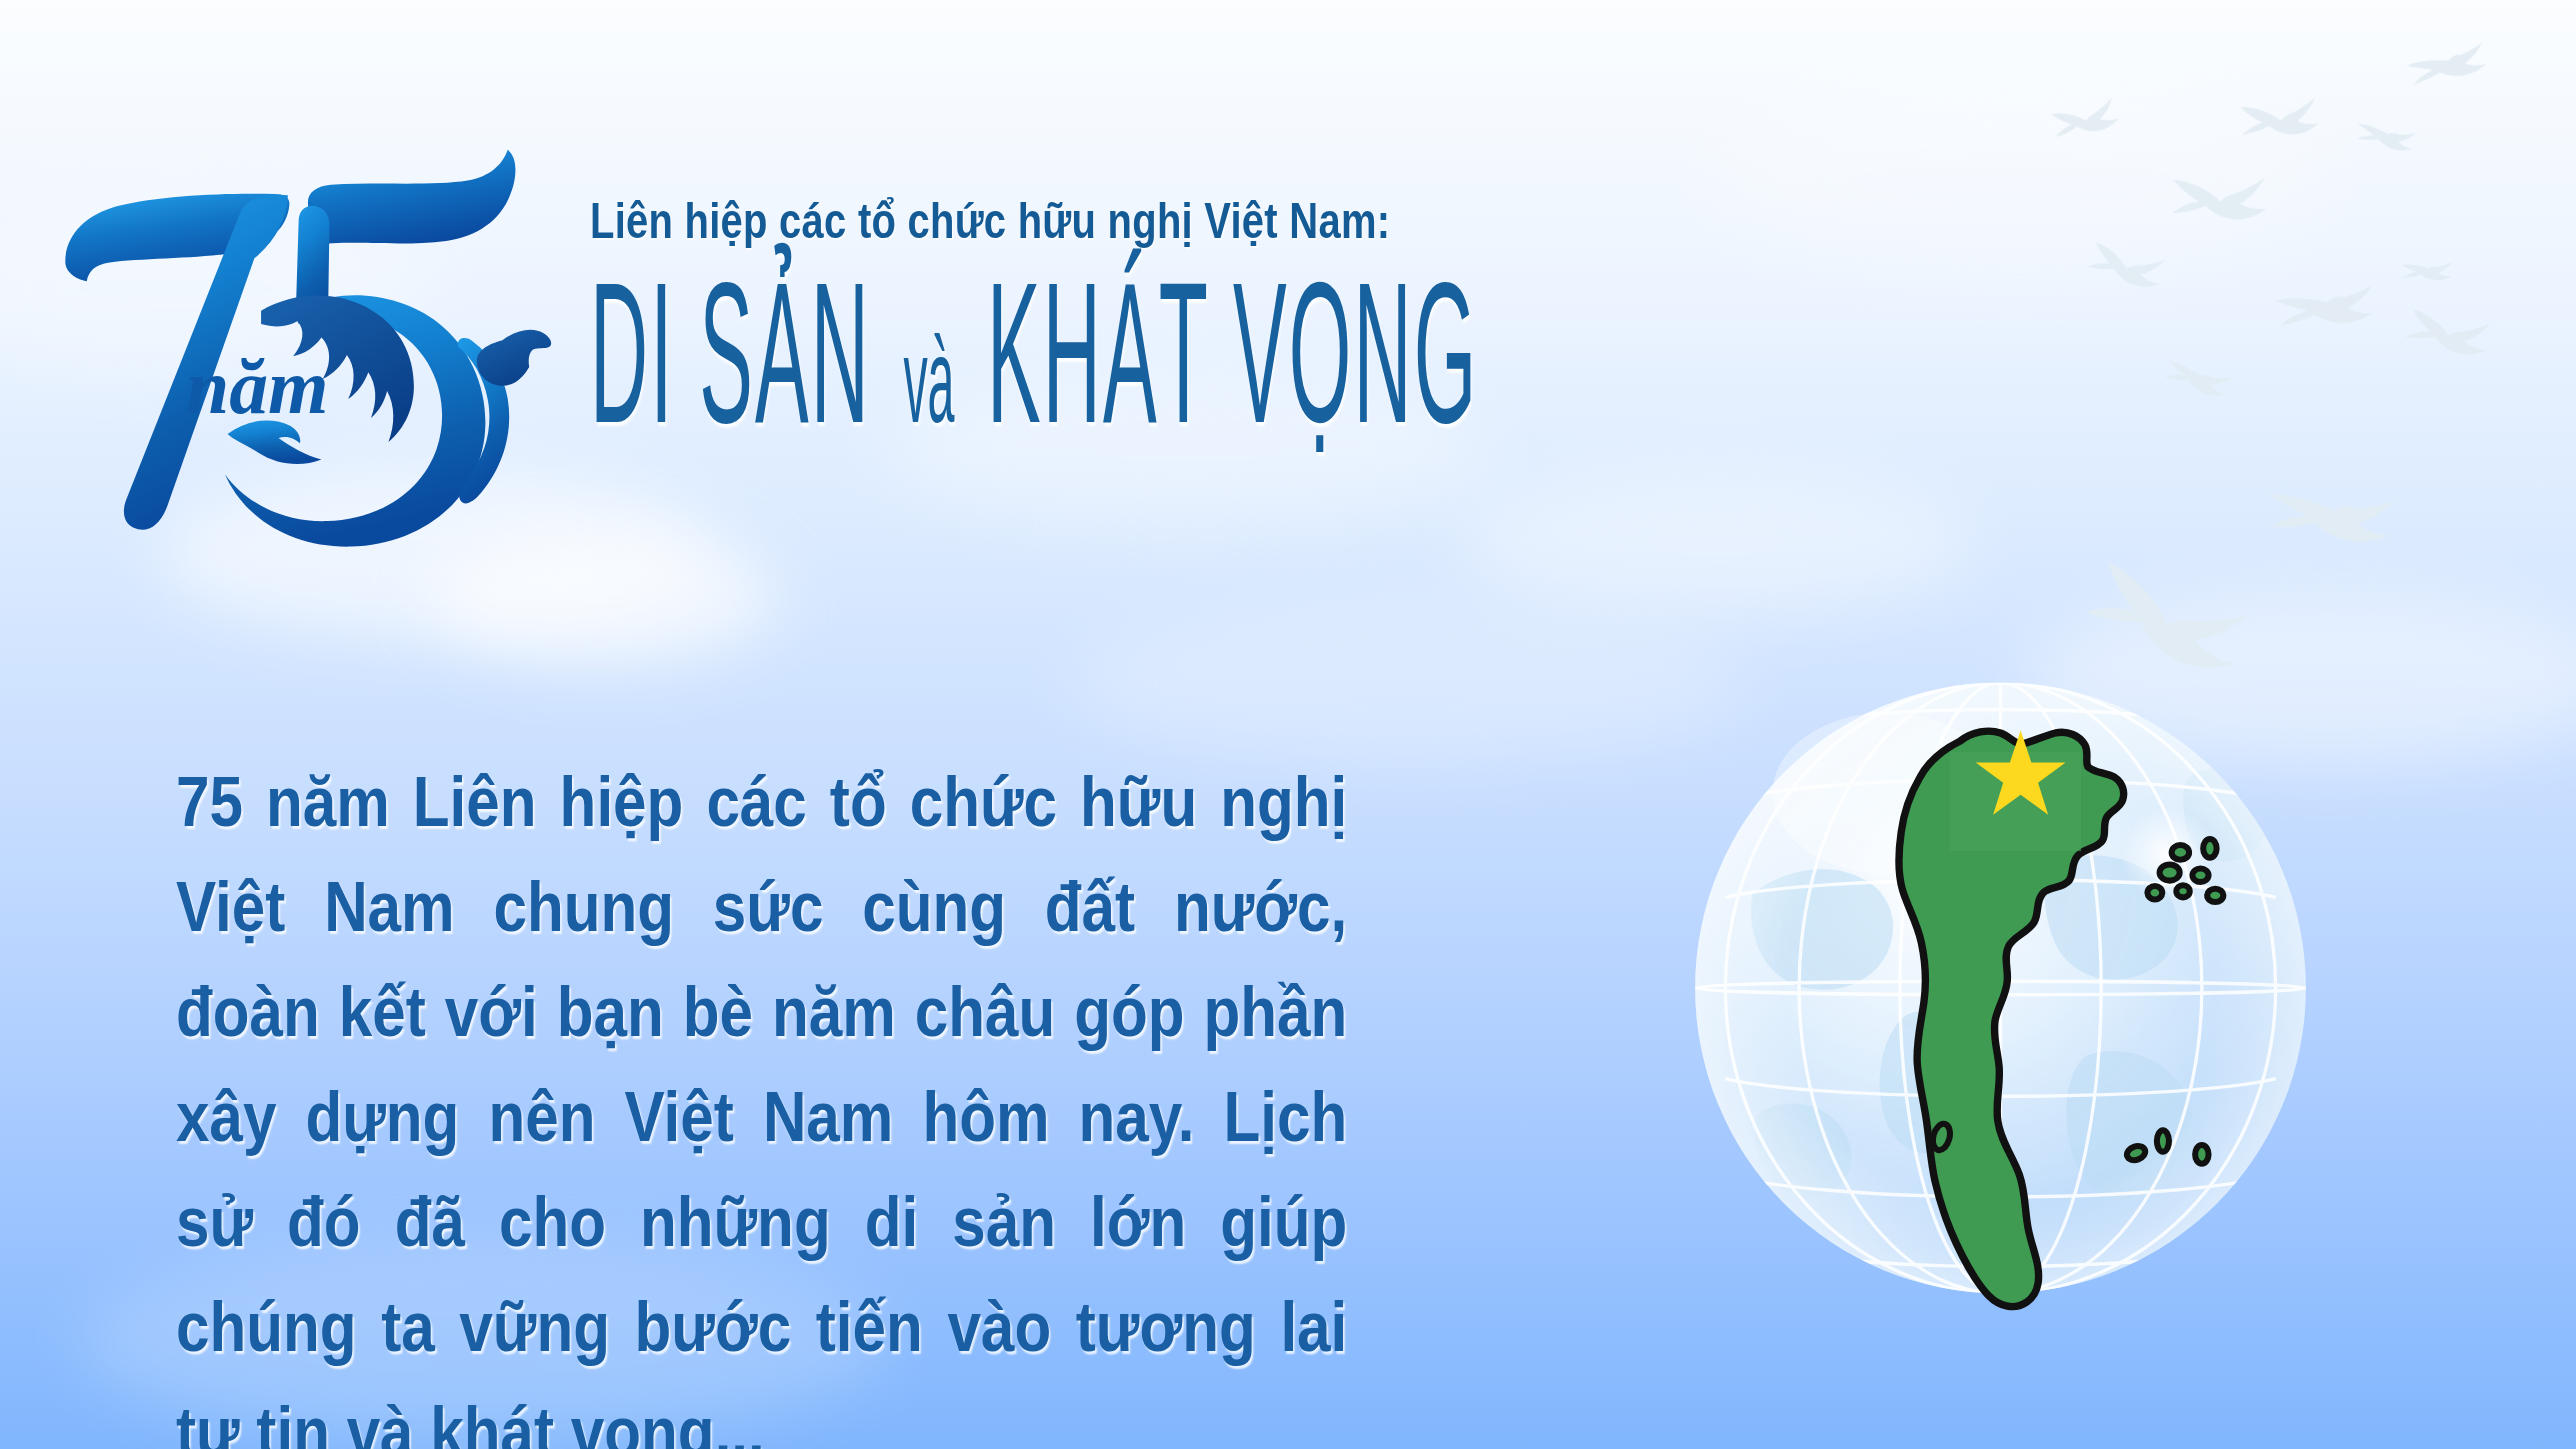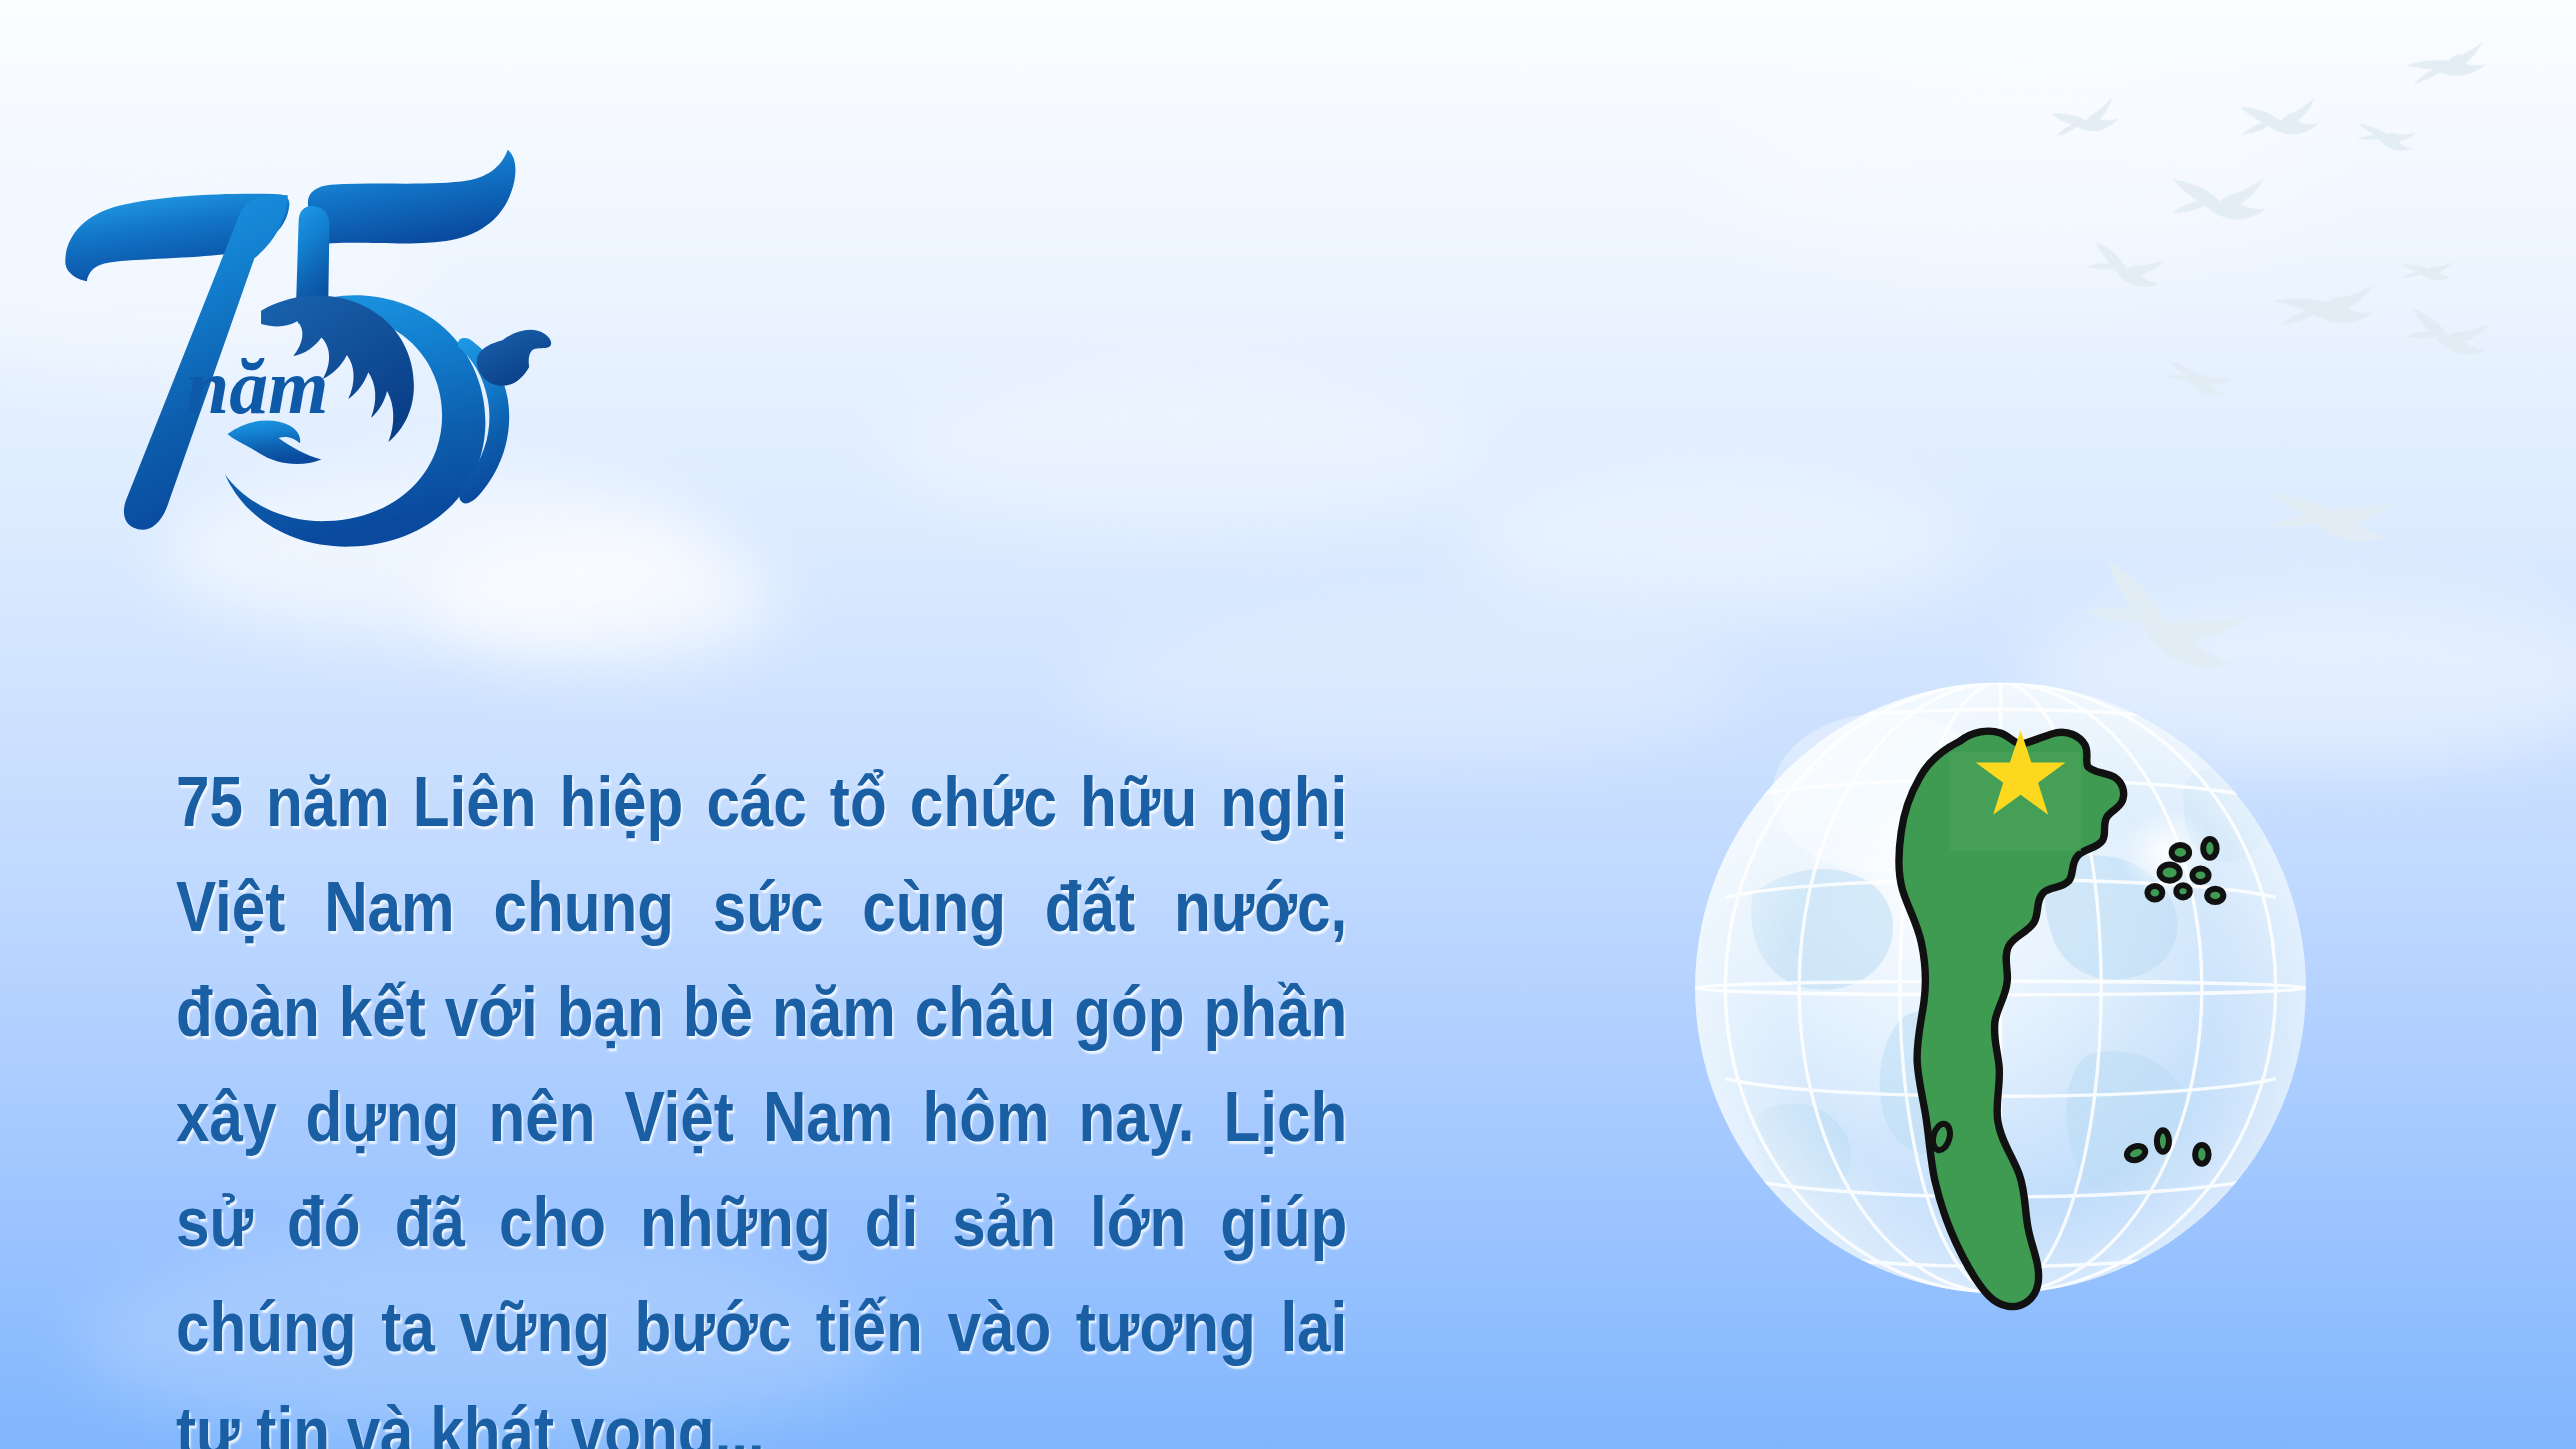--- a/index.html
+++ b/index.html
@@ -201,20 +201,26 @@
              C380 322 366 332 348 336 C364 316 366 296 354 284
              C340 292 322 294 300 288 Z" fill="url(#gdove)"></path>
 
     <path d="M250 452 C280 430 316 426 344 440 C354 446 360 456 358 466
              C350 458 338 454 326 458 C346 472 366 484 390 490
              C360 502 324 498 296 480 C274 466 258 460 250 452 Z" fill="url(#gblue)"></path>
 
     <text x="188" y="420" font-family="'Liberation Serif', serif" font-style="italic" font-weight="700" font-size="116" fill="#0f5aa8">năm</text>
   </svg>
 
+  <div id="heading">
+    <div id="subtitle">Liên hiệp các tổ chức hữu nghị Việt Nam:</div>
+    <div id="maintitle">
+      <span>DI SẢN</span><span class="gap"></span><span class="small">và</span><span class="gap"></span><span>KHÁT VỌNG</span>
+    </div>
+  </div>
 
   <div id="bodytext">75 năm Liên hiệp các tổ chức hữu nghị Việt Nam chung sức cùng đất nước, đoàn kết với bạn bè năm châu góp phần xây dựng nên Việt Nam hôm nay. Lịch sử đó đã cho những di sản lớn giúp chúng ta vững bước tiến vào tương lai tự tin và khát vọng...</div>
 
   <svg id="globe" viewBox="0 0 940 1040">
     <defs>
       <radialGradient id="sphere" cx="38%" cy="32%" r="72%">
         <stop offset="0%" stop-color="#ffffff" stop-opacity="0.95"></stop>
         <stop offset="42%" stop-color="#e8f4fd" stop-opacity="0.88"></stop>
         <stop offset="75%" stop-color="#cfe6fa" stop-opacity="0.80"></stop>
         <stop offset="100%" stop-color="#b5d8f6" stop-opacity="0.62"></stop>

